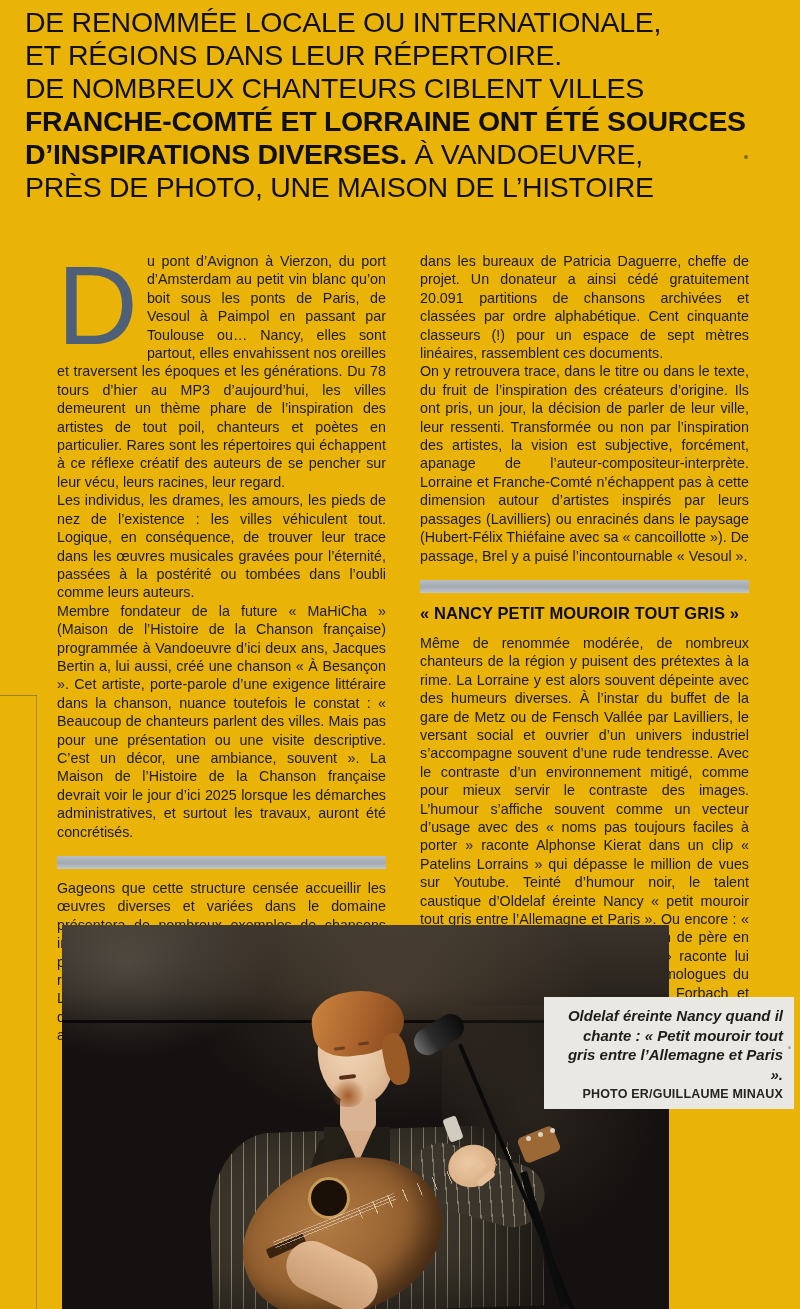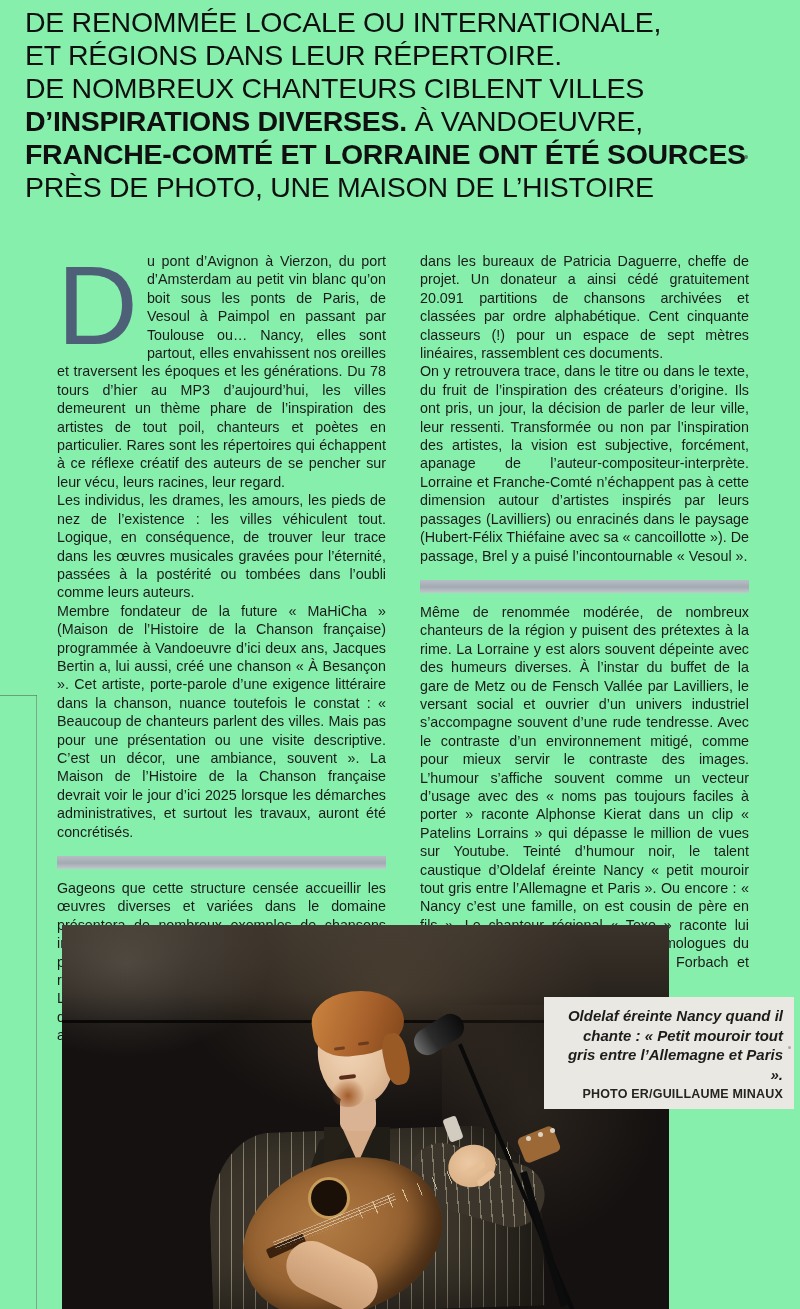--- a/index.html
+++ b/index.html
@@ -1,19 +1,19 @@
 <!DOCTYPE html>
 <html lang="fr"><head>
 <meta charset="utf-8">
 <style>
   * { margin:0; padding:0; box-sizing:border-box; }
   html,body { background:#e8e8e8; }
   #page {
     position:relative; width:800px; height:1309px;
-    background:#86efac; overflow:hidden; margin:0 auto;
+    background:#eab308; overflow:hidden; margin:0 auto;
     font-family:"Liberation Sans", sans-serif; color:#181818;
   }
   
   #headline {
     position:absolute; left:25px; top:6px; width:762px;
     font-size:28.5px; line-height:33px; letter-spacing:-0.3px; color:#101010;
   }
   #headline .hl-line { white-space:nowrap; }
   #headline .hl-bold { font-weight:bold; }
   
@@ -144,37 +144,38 @@
 </style>
 </head>
 <body>
 
 <div id="page">
 
   <div id="headline">
     <div class="hl-line">DE RENOMMÉE LOCALE OU INTERNATIONALE,</div>
     <div class="hl-line">ET RÉGIONS DANS LEUR RÉPERTOIRE.</div>
     <div class="hl-line">DE NOMBREUX CHANTEURS CIBLENT VILLES</div>
+    <div class="hl-line hl-bold">FRANCHE-COMTÉ ET LORRAINE ONT ÉTÉ SOURCES</div>
     <div class="hl-line"><span class="hl-bold">D’INSPIRATIONS DIVERSES.</span><span> À VANDOEUVRE,</span></div>
-    <div class="hl-line hl-bold">FRANCHE-COMTÉ ET LORRAINE ONT ÉTÉ SOURCES</div>
     <div class="hl-line">PRÈS DE PHOTO, UNE MAISON DE L’HISTOIRE</div>
   </div>
 
   <div class="column" id="col-left">
     <p><span class="dropcap">D</span><span>u pont d’Avignon à Vierzon, du port d’Amsterdam au petit vin blanc qu’on boit sous les ponts de Paris, de Vesoul à Paimpol en passant par Toulouse ou… Nancy, elles sont partout, elles envahissent nos oreilles et traversent les époques et les générations. Du 78 tours d’hier au MP3 d’aujourd’hui, les villes demeurent un thème phare de l’inspiration des artistes de tout poil, chanteurs et poètes en particulier. Rares sont les répertoires qui échappent à ce réflexe créatif des auteurs de se pencher sur leur vécu, leurs racines, leur regard.</span></p>
     <p>Les individus, les drames, les amours, les pieds de nez de l’existence : les villes véhiculent tout. Logique, en conséquence, de trouver leur trace dans les œuvres musicales gravées pour l’éternité, passées à la postérité ou tombées dans l’oubli comme leurs auteurs.</p>
     <p>Membre fondateur de la future « MaHiCha » (Maison de l’Histoire de la Chanson française) programmée à Vandoeuvre d’ici deux ans, Jacques Bertin a, lui aussi, créé une chanson « À Besançon ». Cet artiste, porte-parole d’une exigence littéraire dans la chanson, nuance toutefois le constat : « Beaucoup de chanteurs parlent des villes. Mais pas pour une présentation ou une visite descriptive. C’est un décor, une ambiance, souvent ». La Maison de l’Histoire de la Chanson française devrait voir le jour d’ici 2025 lorsque les démarches administratives, et surtout les travaux, auront été concrétisés.</p>
     <div class="section-bar"></div>
     <p>Gageons que cette structure censée accueillir les œuvres diverses et variées dans le domaine présentera de nombreux exemples de chansons inspirées de villes. Le projet de la « MaHicha » prend le relais de l’idée de deux associations rassemblant plus d’une centaine de passionnés, en Lorraine mais également à travers le territoire. Les dons de vinyles, émanant de particuliers, affluent actuellement</p>
   </div>
 
   <div class="column" id="col-right">
     <p>dans les bureaux de Patricia Daguerre, cheffe de projet. Un donateur a ainsi cédé gratuitement 20.091 partitions de chansons archivées et classées par ordre alphabétique. Cent cinquante classeurs (!) pour un espace de sept mètres linéaires, rassemblent ces documents.</p>
     <p>On y retrouvera trace, dans le titre ou dans le texte, du fruit de l’inspiration des créateurs d’origine. Ils ont pris, un jour, la décision de parler de leur ville, leur ressenti. Transformée ou non par l’inspiration des artistes, la vision est subjective, forcément, apanage de l’auteur-compositeur-interprète. Lorraine et Franche-Comté n’échappent pas à cette dimension autour d’artistes inspirés par leurs passages (Lavilliers) ou enracinés dans le paysage (Hubert-Félix Thiéfaine avec sa « cancoillotte »). De passage, Brel y a puisé l’incontournable « Vesoul ».</p>
     <div class="section-bar"></div>
+    <div class="subhead">« NANCY PETIT MOUROIR TOUT GRIS »</div>
     <p>Même de renommée modérée, de nombreux chanteurs de la région y puisent des prétextes à la rime. La Lorraine y est alors souvent dépeinte avec des humeurs diverses. À l’instar du buffet de la gare de Metz ou de Fensch Vallée par Lavilliers, le versant social et ouvrier d’un univers industriel s’accompagne souvent d’une rude tendresse. Avec le contraste d’un environnement mitigé, comme pour mieux servir le contraste des images. L’humour s’affiche souvent comme un vecteur d’usage avec des « noms pas toujours faciles à porter » raconte Alphonse Kierat dans un clip « Patelins Lorrains » qui dépasse le million de vues sur Youtube. Teinté d’humour noir, le talent caustique d’Oldelaf éreinte Nancy « petit mouroir tout gris entre l’Allemagne et Paris ». Ou encore : « Nancy c’est une famille, on est cousin de père en fils ». Le chanteur régional « Texo » raconte lui aussi sa région, tout comme ses homologues du cru, de Bar-le-Duc, Villers-lès-Nancy, Forbach et ailleurs.</p>
     <div class="byline">ANTOINE PÉTRY</div>
   </div>
 
   <div id="photo">
     <div class="ph-band-top"></div>
     <div class="ph-gray-patch"></div>
     <div class="ph-spot"></div>
     <div class="ph-seam"></div>
     <div class="ph-glow-right"></div>

